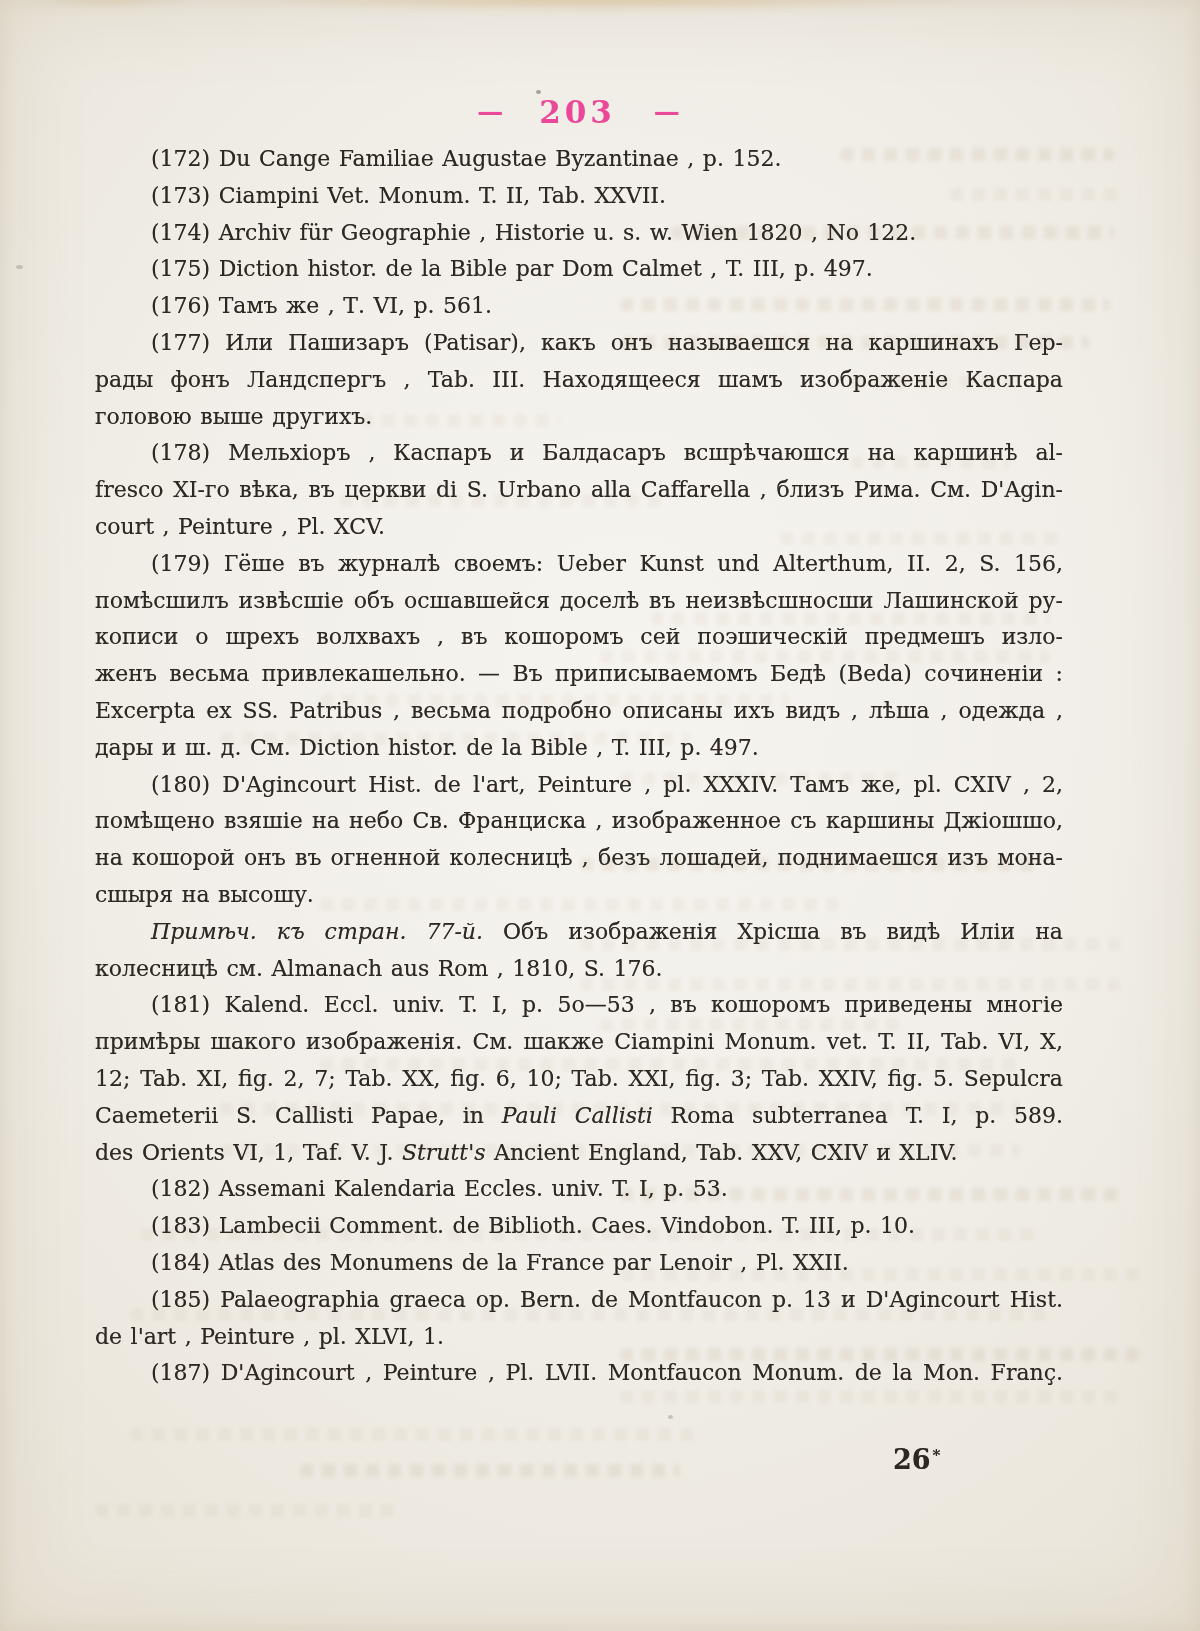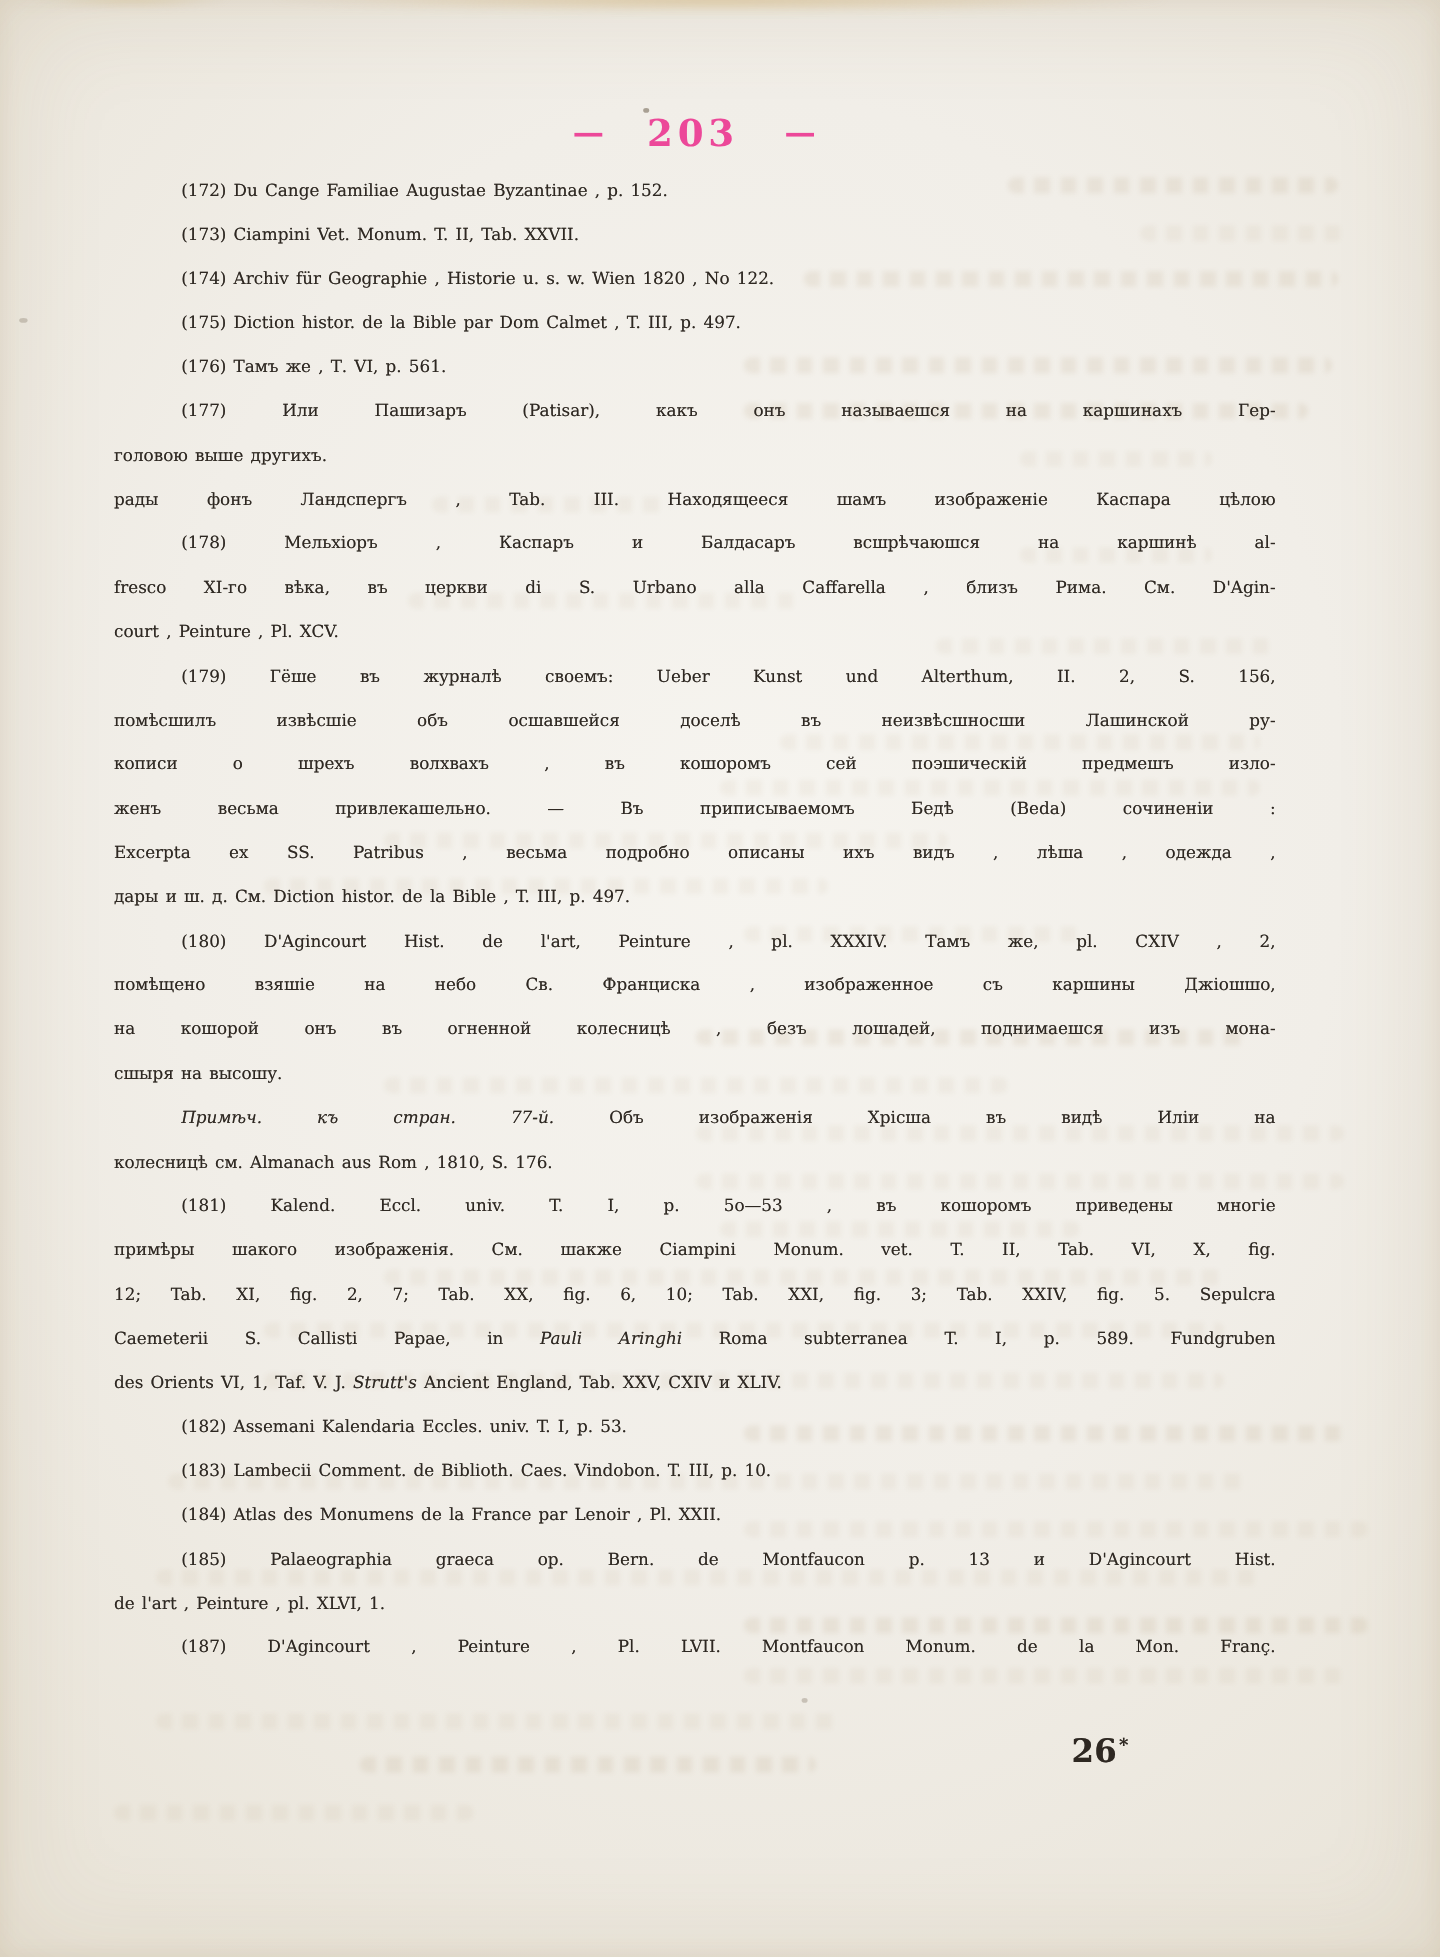--- a/index.html
+++ b/index.html
@@ -25,21 +25,21 @@
   .ghost{position:absolute;height:13px;border-radius:6px;opacity:.5;filter:blur(2.2px);
     background:repeating-linear-gradient(90deg, rgba(150,118,70,.20) 0 13px, rgba(150,118,70,0) 13px 22px);}
   .ghost.lite{opacity:.3;}
 
   .header{position:absolute;top:94px;left:95px;width:965px;text-align:center;
     font-size:31px;font-weight:bold;letter-spacing:1px;color:#ec4899;}
   .header .rule{font-weight:bold;font-size:26px;vertical-align:3px;letter-spacing:-2px;}
   .header .pagenum{margin:0 26px;letter-spacing:4px;}
 
   #text-block{position:absolute;top:141px;left:95px;width:968px;}
-  .line{height:36.8px;line-height:36.8px;font-size:14px;overflow:hidden;
+  .line{height:36.8px;line-height:36.8px;font-size:22px;overflow:hidden;
     text-align:justify;text-align-last:justify;word-spacing:1.5px;
     text-shadow:0 0 .5px rgba(46,40,34,.55);}
   .line.end{text-align-last:left;}
   .line.indent{text-indent:56px;}
   .it{font-style:italic;}
 
   .signature{position:absolute;top:1444px;left:893px;font-size:27px;font-weight:bold;
     color:#2e2822;text-shadow:0 0 .5px rgba(46,40,34,.55);}
   .signature sup{font-size:15px;vertical-align:9px;margin-left:2px;}
 </style>
@@ -93,41 +93,41 @@
   <span class="rule">—</span>
 </div>
 
 <div id="text-block">
     <div class="line end indent"><span>(172) Du Cange Familiae Augustae Byzantinae , p. 152.</span></div>
     <div class="line end indent"><span>(173) Ciampini Vet. Monum. T. II, Tab. XXVII.</span></div>
     <div class="line end indent"><span>(174) Archiv für Geographie , Historie u. s. w. Wien 1820 , No 122.</span></div>
     <div class="line end indent"><span>(175) Diction histor. de la Bible par Dom Calmet , T. III, p. 497.</span></div>
     <div class="line end indent"><span>(176) Тамъ же , Т. VI, p. 561.</span></div>
     <div class="line indent"><span>(177) Или Пашизаръ (Patisar), какъ онъ называешся на каршинахъ Гер-</span></div>
+    <div class="line"><span>рады фонъ Ландспергъ , Tab. III. Находящееся шамъ изображеніе Каспара цѣлою</span></div>
     <div class="line end"><span>головою выше другихъ.</span></div>
-    <div class="line"><span>рады фонъ Ландспергъ , Tab. III. Находящееся шамъ изображеніе Каспара цѣлою</span></div>
     <div class="line indent"><span>(178) Мельхіоръ , Каспаръ и Балдасаръ всшрѣчаюшся на каршинѣ al-</span></div>
     <div class="line"><span>fresco XI-го вѣка, въ церкви di S. Urbano alla Caffarella , близъ Рима. См. D'Agin-</span></div>
     <div class="line end"><span>court , Peinture , Pl. XCV.</span></div>
     <div class="line indent"><span>(179) Гёше въ журналѣ своемъ: Ueber Kunst und Alterthum, II. 2, S. 156,</span></div>
     <div class="line"><span>помѣсшилъ извѣсшіе объ осшавшейся доселѣ въ неизвѣсшносши Лашинской ру-</span></div>
     <div class="line"><span>кописи о шрехъ волхвахъ , въ кошоромъ сей поэшическій предмешъ изло-</span></div>
     <div class="line"><span>женъ весьма привлекашельно. — Въ приписываемомъ Бедѣ (Beda) сочиненіи :</span></div>
     <div class="line"><span>Excerpta ex SS. Patribus , весьма подробно описаны ихъ видъ , лѣша , одежда ,</span></div>
     <div class="line end"><span>дары и ш. д. См. Diction histor. de la Bible , T. III, p. 497.</span></div>
     <div class="line indent"><span>(180) D'Agincourt Hist. de l'art, Peinture , pl. XXXIV. Тамъ же, pl. CXIV , 2,</span></div>
     <div class="line"><span>помѣщено взяшіе на небо Св. Франциска , изображенное съ каршины Джіошшо,</span></div>
     <div class="line"><span>на кошорой онъ въ огненной колесницѣ , безъ лошадей, поднимаешся изъ мона-</span></div>
     <div class="line end"><span>сшыря на высошу.</span></div>
     <div class="line indent"><span class="it">Примѣч. къ стран. 77-й.</span><span> Объ изображенія Хрісша въ видѣ Иліи на</span></div>
     <div class="line end"><span>колесницѣ см. Almanach aus Rom , 1810, S. 176.</span></div>
     <div class="line indent"><span>(181) Kalend. Eccl. univ. T. I, p. 5o—53 , въ кошоромъ приведены многіе</span></div>
     <div class="line"><span>примѣры шакого изображенія. См. шакже Ciampini Monum. vet. T. II, Tab. VI, X, fig.</span></div>
     <div class="line"><span>12; Tab. XI, fig. 2, 7; Tab. XX, fig. 6, 10; Tab. XXI, fig. 3; Tab. XXIV, fig. 5. Sepulcra</span></div>
-    <div class="line"><span>Caemeterii S. Callisti Papae, in </span><span class="it">Pauli Aringhi</span><span> Roma subterranea T. I, p. 589. Fundgruben</span></div>
+    <div class="line"><span>Caemeterii S. Callisti Papae, in </span><span class="it">Pauli Callisti</span><span> Roma subterranea T. I, p. 589. Fundgruben</span></div>
     <div class="line end"><span>des Orients VI, 1, Taf. V. J. </span><span class="it">Strutt's</span><span> Ancient England, Tab. XXV, CXIV и XLIV.</span></div>
     <div class="line end indent"><span>(182) Assemani Kalendaria Eccles. univ. T. I, p. 53.</span></div>
     <div class="line end indent"><span>(183) Lambecii Comment. de Biblioth. Caes. Vindobon. T. III, p. 10.</span></div>
     <div class="line end indent"><span>(184) Atlas des Monumens de la France par Lenoir , Pl. XXII.</span></div>
     <div class="line indent"><span>(185) Palaeographia graeca op. Bern. de Montfaucon p. 13 и D'Agincourt Hist.</span></div>
     <div class="line end"><span>de l'art , Peinture , pl. XLVI, 1.</span></div>
     <div class="line indent"><span>(187) D'Agincourt , Peinture , Pl. LVII. Montfaucon Monum. de la Mon. Franç.</span></div>
   </div>
 
 <div class="signature">

